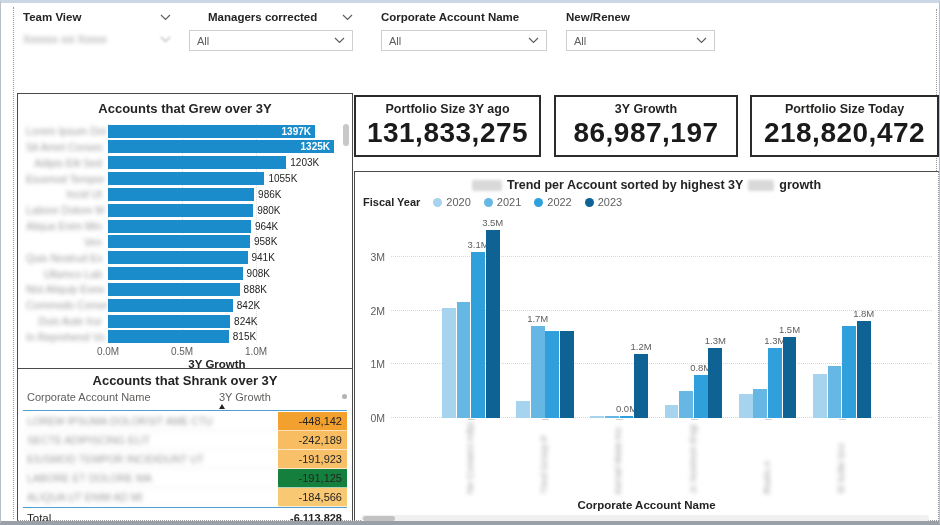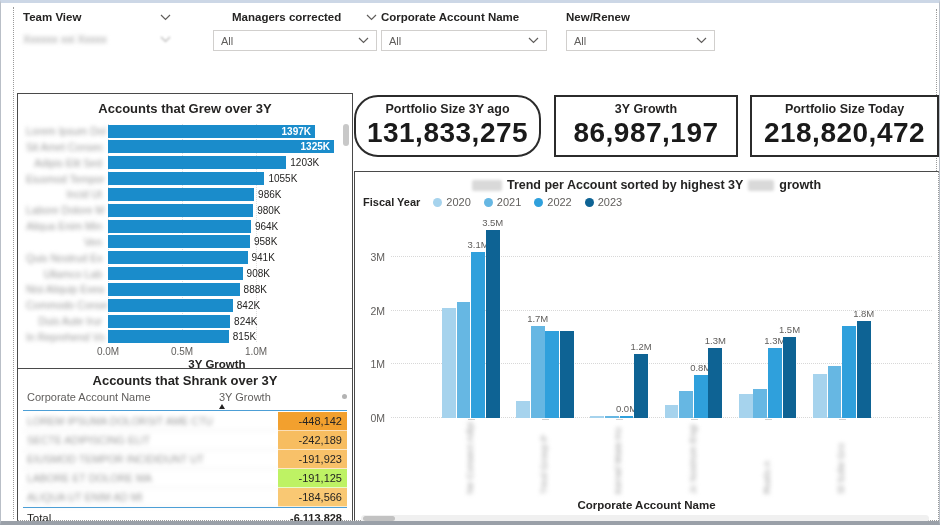--- a/index.html
+++ b/index.html
@@ -93,21 +93,21 @@
         </svg>
     </div>
     <div style="position:absolute; top:24px; left:0; width:148px; display:flex; justify-content:space-between; align-items:center;">
       <span class="blurred" style="font-size:11px; max-width:110px;">Xxxxxx xxi Xxxxx</span>
       <svg class="chev" style="opacity:.45; filter:blur(1px);" width="11" height="7" viewBox="0 0 11 7">
           <path d="M1 1l4.5 4.5L10 1" fill="none" stroke="#605E5C" stroke-width="1.2"></path>
         </svg>
     </div>
   </div>
 
-  <div class="filter-block" style="left:212px; width:164px;padding-left:19px;">
+  <div class="filter-block" style="left:188px; width:164px;padding-left:19px;">
     <div class="filter-label-row">
       <span class="lbl">Managers corrected</span>
       <svg class="chev" width="11" height="7" viewBox="0 0 11 7">
           <path d="M1 1l4.5 4.5L10 1" fill="none" stroke="#605E5C" stroke-width="1.2"></path>
         </svg>
     </div>
     <div class="select-box">
       <span class="select-value">All</span>
       <svg class="chev" width="11" height="7" viewBox="0 0 11 7">
           <path d="M1 1l4.5 4.5L10 1" fill="none" stroke="#605E5C" stroke-width="1.2"></path>
@@ -274,35 +274,35 @@
         <div class="t-row">
           <div class="t-name blurred">SECTE ADIPISCING ELIT</div>
           <div class="t-val" style="background: rgb(247, 189, 96);">-242,189</div>
         </div>
         <div class="t-row">
           <div class="t-name blurred">EIUSMOD TEMPOR INCIDIDUNT UT</div>
           <div class="t-val" style="background: rgb(248, 193, 105);">-191,923</div>
         </div>
         <div class="t-row">
           <div class="t-name blurred">LABORE ET DOLORE MA</div>
-          <div class="t-val" style="background: #bef264; text-align: right;">-191,125</div>
+          <div class="t-val" style="background: #15803d; text-align: right;">-191,125</div>
         </div>
         <div class="t-row">
           <div class="t-name blurred">ALIQUA UT ENIM AD MI</div>
           <div class="t-val" style="background: rgb(249, 200, 115);">-184,566</div>
         </div>
       </div>
     <div id="tbl-rule-bot"></div>
     <div class="t-total">
       <div class="t-name">Total</div>
       <div class="t-val">-6,113,828</div>
     </div>
   </div>
 
-  <div class="kpi" style="left:353px; width:187px;border-radius:24px;">
+  <div class="kpi" style="left:353px; width:187px;">
     <div class="kpi-title">Portfolio Size 3Y ago</div>
     <div class="kpi-value">131,833,275</div>
   </div>
   <div class="kpi" style="left:553px; width:184px;">
     <div class="kpi-title">3Y Growth</div>
     <div class="kpi-value">86,987,197</div>
   </div>
   <div class="kpi" style="left:749px; width:189px;">
     <div class="kpi-title">Portfolio Size Today</div>
     <div class="kpi-value">218,820,472</div>

